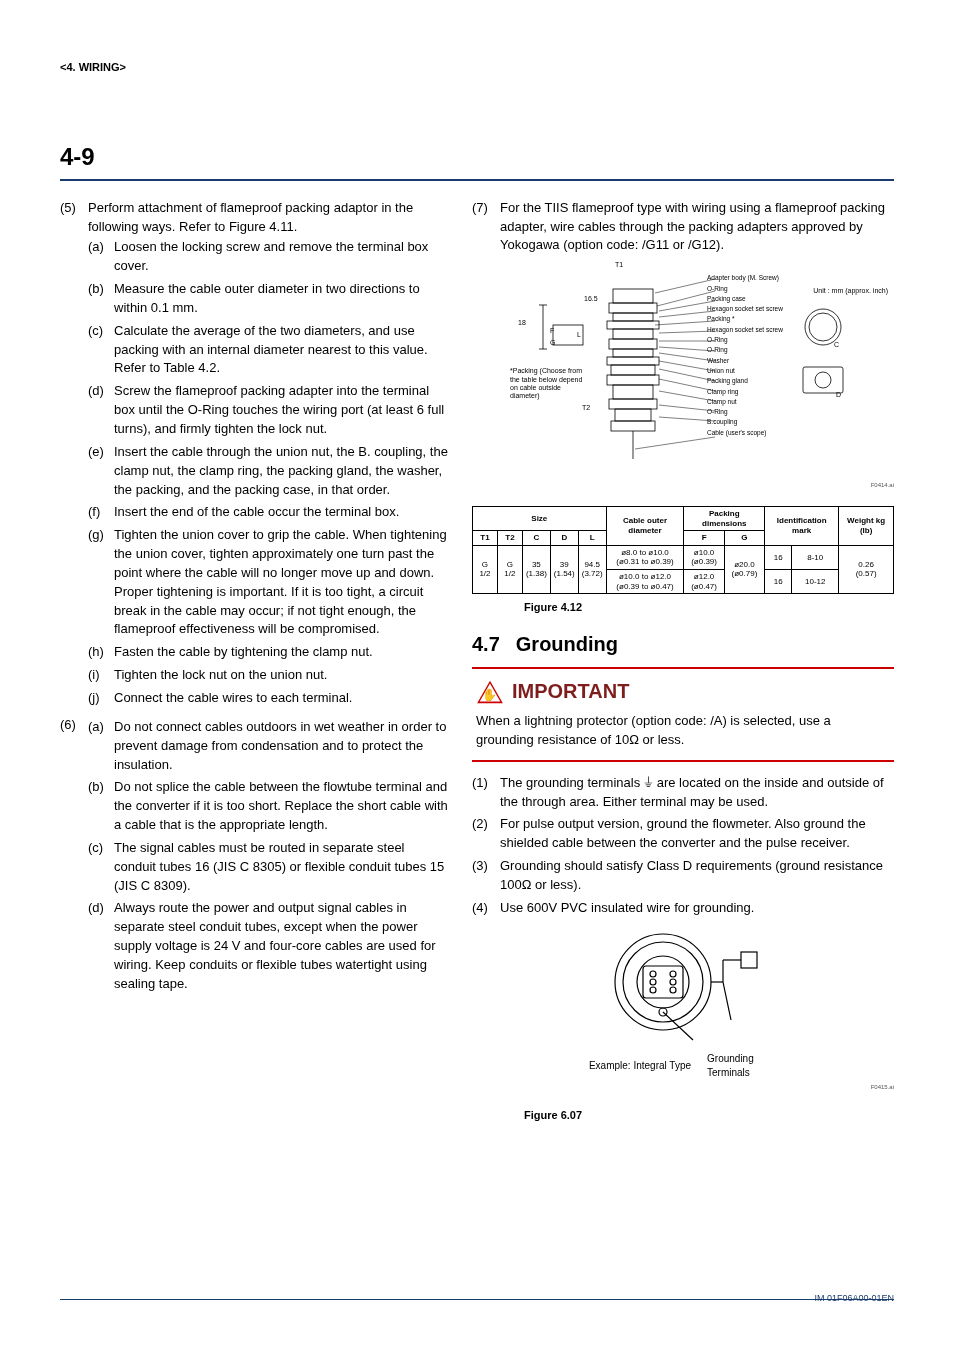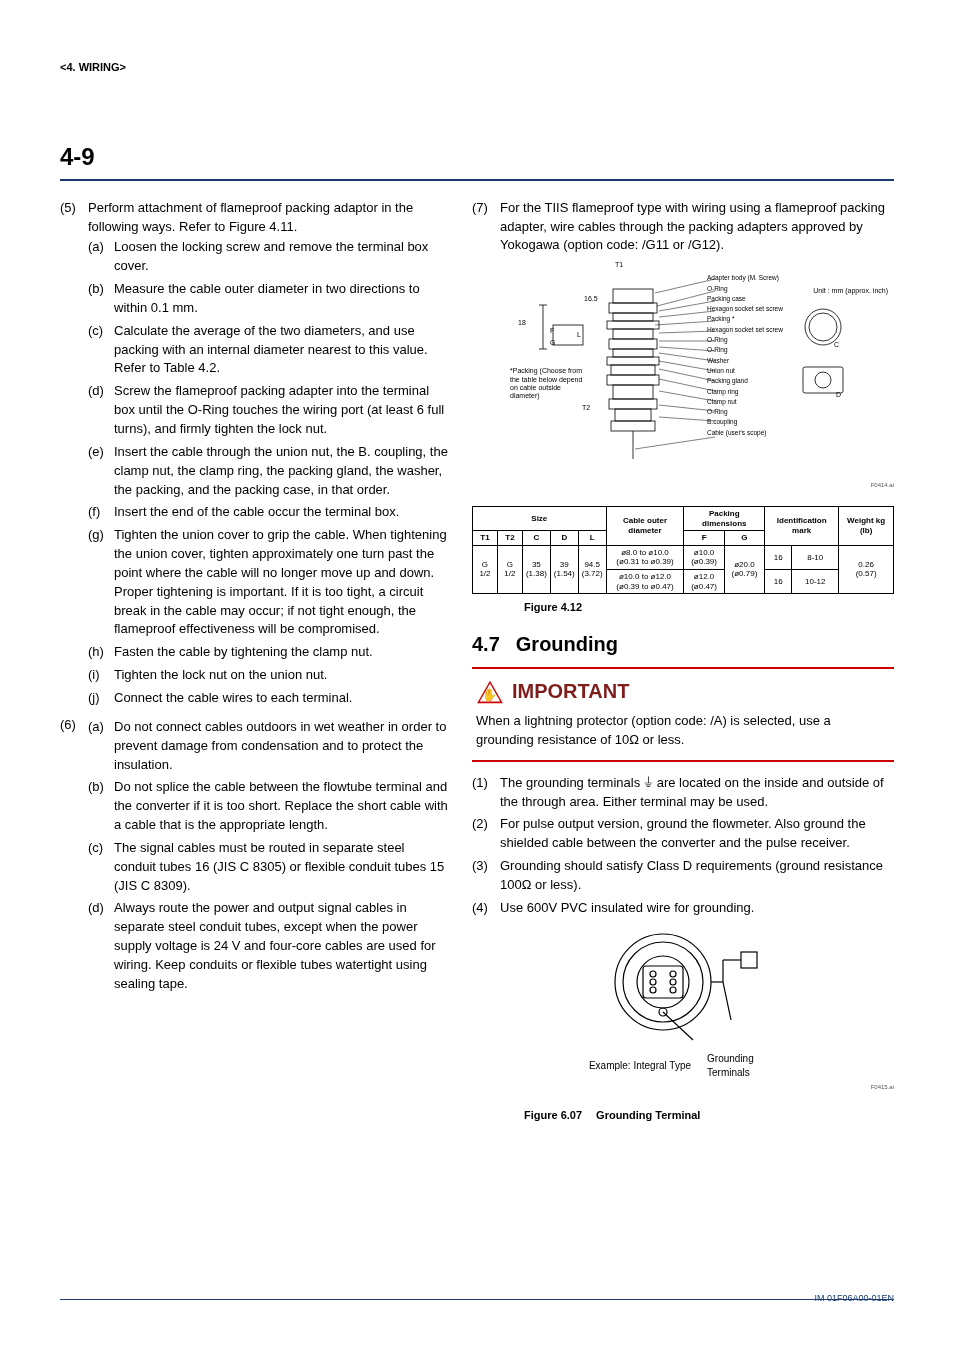--- a/index.html
+++ b/index.html
@@ -427,21 +427,20 @@
         </svg>
         <div style="display:flex;gap:16px;align-items:center">
           <span>Example: Integral Type</span>
           <span style="max-width:70px">Grounding Terminals</span>
         </div>
         <div class="figref" style="align-self:flex-end">F0415.ai</div>
       </div>
 
       <div class="figcaption">
         <span>Figure 6.07</span>
-        <span class="cap-body">Grounding Terminal</span>
       </div>
 
     </div>
   </div>
 </div>
 
 <div class="hr-bot"></div>
 <div class="footer">IM 01F06A00-01EN</div>
 
 </body></html>

